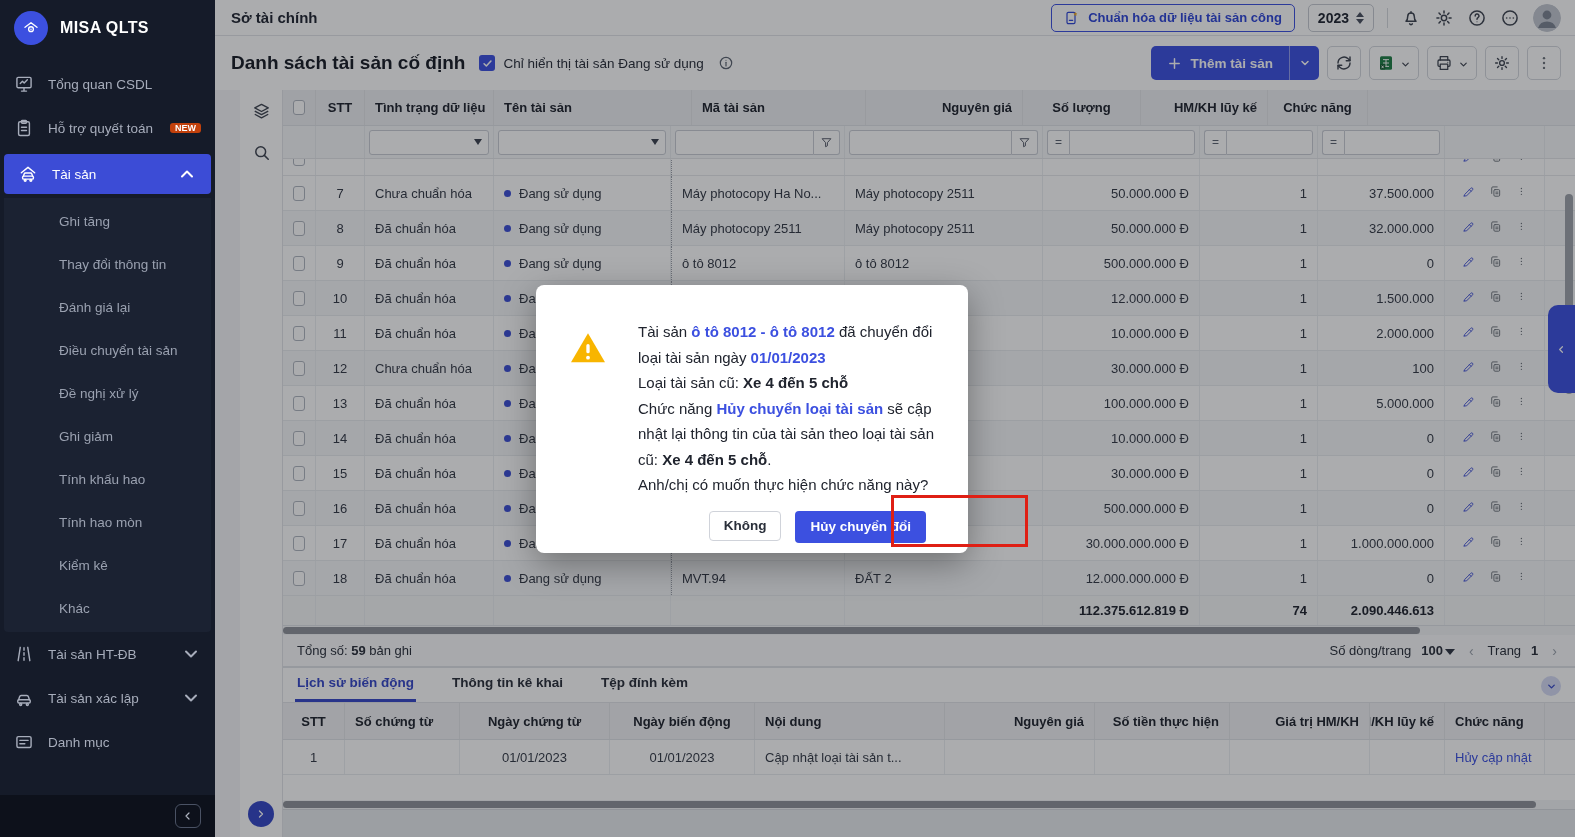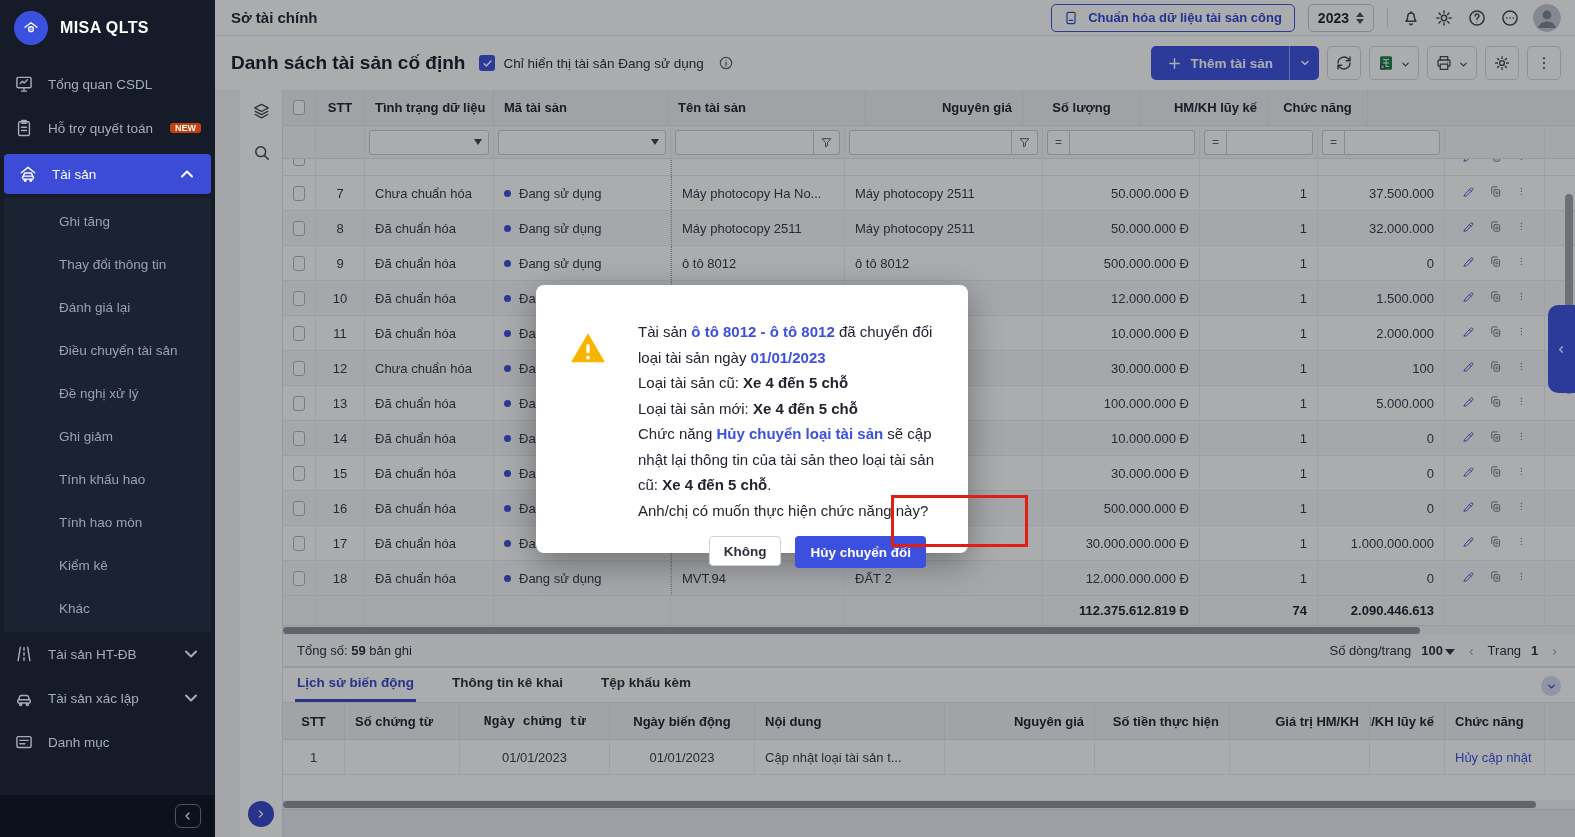--- a/index.html
+++ b/index.html
@@ -404,25 +404,25 @@
         <div class="trow thead" id="mth">
             <div class="cell c" style="width: 33px;">
               <span class="rchk"></span>
             </div>
             <div class="cell c" style="width: 49px;">
               <span>STT</span>
             </div>
             <div class="cell" style="width: 129px;">
               <span>Tình trạng dữ liệu</span>
             </div>
+            <div class="cell" style="width: 198px;">
+              <span>Tên tài sản</span>
+            </div>
             <div class="cell" style="width: 174px;">
               <span>Mã tài sản</span>
-            </div>
-            <div class="cell" style="width: 198px;">
-              <span>Tên tài sản</span>
             </div>
             <div class="cell r" style="width: 157px;">
               <span>Nguyên giá</span>
             </div>
             <div class="cell r" style="width: 118px; justify-content: center;">
               <span>Số lượng</span>
             </div>
             <div class="cell r" style="width: 127px;">
               <span>HM/KH lũy kế</span>
             </div>
@@ -1118,35 +1118,35 @@
             <span class="pg-arrow">‹</span>
             <span>Trang</span>
             <span class="b">1</span>
             <span class="pg-arrow">›</span>
           </span>
         </div>
 
         <div class="tabs-row" id="tabs">
           <span class="tab active">Lịch sử biến động</span>
             <span class="tab">Thông tin kê khai</span>
-            <span class="tab">Tệp khấu kèm</span>
+            <span class="tab">Tệp đính kèm</span>
             <span class="tabs-collapse">
               <svg viewBox="0 0 24 24" fill="none" stroke="currentColor" stroke-width="3" stroke-linecap="round" stroke-linejoin="round">
                 <polyline points="6,9 12,15 18,9"></polyline>
               </svg>
             </span>
         </div>
         <div class="trow dhead" id="dth">
             <div class="cell c" style="width: 62px;">
               <span>STT</span>
             </div>
             <div class="cell" style="width: 115px;">
               <span>Số chứng từ</span>
             </div>
-            <div class="cell c" style="width: 150px; font-family: Liberation Mono, monospace;">
+            <div class="cell c" style="width: 150px;">
               <span>Ngày chứng từ</span>
             </div>
             <div class="cell c" style="width: 145px;">
               <span>Ngày biến động</span>
             </div>
             <div class="cell" style="width: 190px;">
               <span>Nội dung</span>
             </div>
             <div class="cell r" style="width: 150px;">
               <span>Nguyên giá</span>
@@ -1223,21 +1223,20 @@
     <span class="m-icon">
       <svg viewBox="0 0 24 24">
           <path d="M12 2.5 1.8 20h20.4L12 2.5z" style="fill:#f8b500"></path>
           <rect x="11" y="9" width="2" height="5.6" rx="1" style="fill:#fff"></rect>
           <circle cx="12" cy="17.2" r="1.15" style="fill:#fff"></circle>
         </svg>
     </span>
     <div class="m-body" id="mlines">
         <p class="m-line"><span>Tài sản </span><span class="m-link">ô tô 8012 - ô tô 8012</span><span> đã chuyển đổi loại tài sản ngày </span><span class="m-link">01/01/2023</span></p>
         <p class="m-line"><span>Loại tài sản cũ: </span><span class="m-bold">Xe 4 đến 5 chỗ</span></p>
-        <p class="m-line"><span>Loại tài sản mới: </span><span class="m-bold">Xe 4 đến 5 chỗ</span></p>
         <p class="m-line"><span>Chức năng </span><span class="m-link">Hủy chuyển loại tài sản</span><span> sẽ cập nhật lại thông tin của tài sản theo loại tài sản cũ: </span><span class="m-bold">Xe 4 đến 5 chỗ</span><span>.</span></p>
         <p class="m-line"><span>Anh/chị có muốn thực hiện chức năng này?</span></p>
       </div>
     <div class="m-btns">
       <button class="btn-sec">Không</button>
       <button class="btn-pri">Hủy chuyển đổi</button>
     </div>
   </div>
 
   <div class="red-annot"></div>

